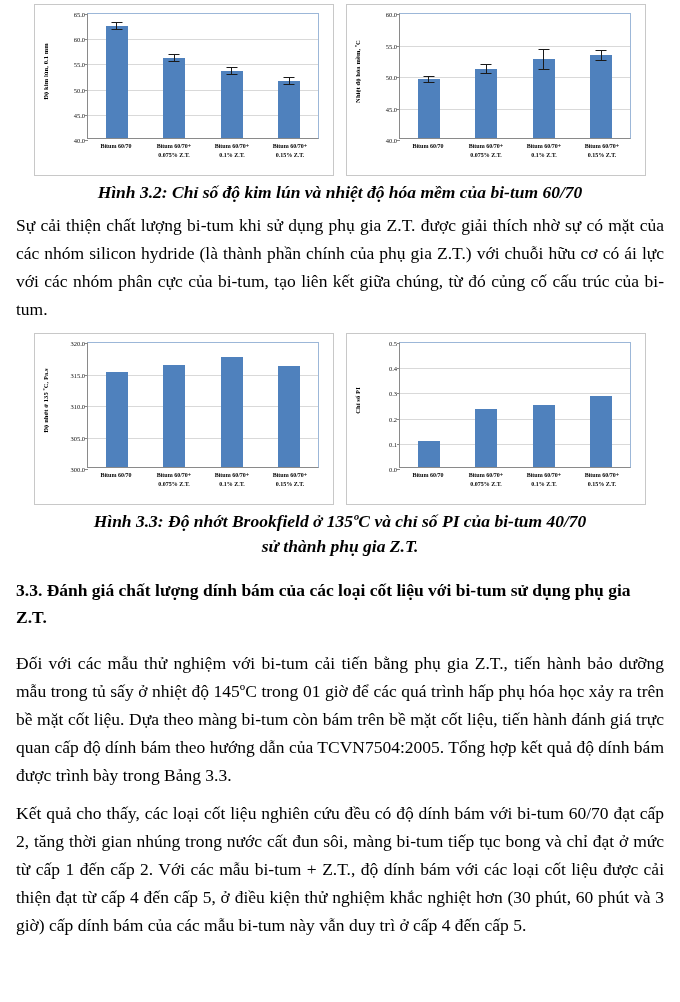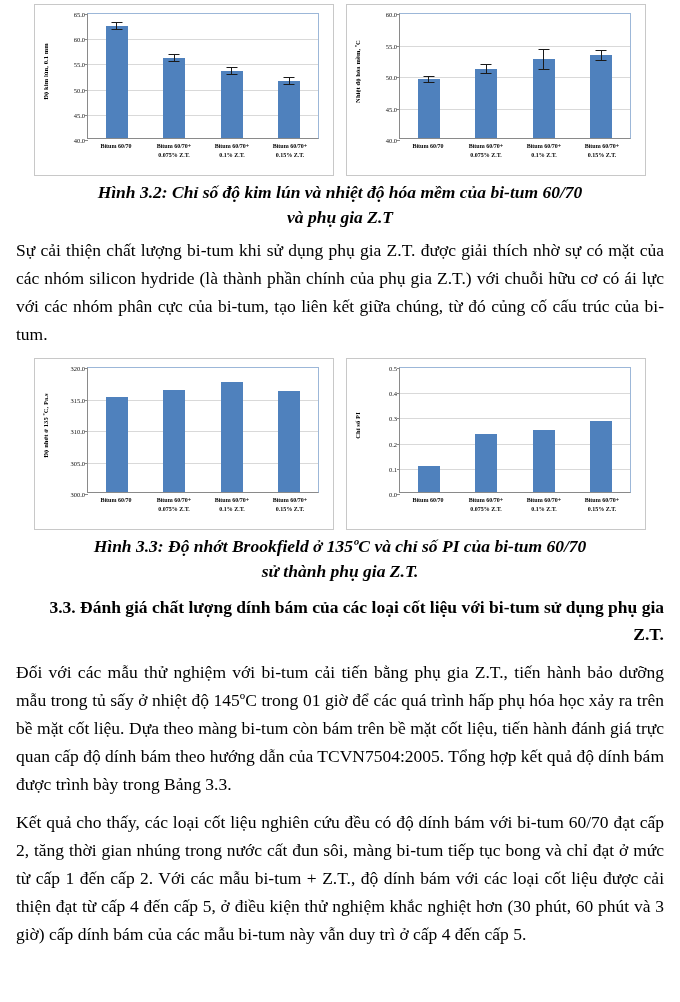--- a/index.html
+++ b/index.html
@@ -59,22 +59,22 @@
   .caption{
     text-align:center;font-weight:bold;font-style:italic;
     font-size:17.5px;line-height:25px;margin:4px 18px 0 18px;
   }
   .para{
     text-align:justify;font-size:17.5px;line-height:28px;
     margin:0 16px;text-indent:0;
   }
   .para.just{ text-align:justify; text-align-last:left; }
   .heading{
-    font-weight:bold;font-size:17.5px;line-height:27px;margin:4px 16px;
-    text-align:right;
+    font-weight:bold;font-size:17.5px;line-height:27px;margin:12px 16px;
+    text-align:left;
   }
   .spacer-10{height:10px;}
   .spacer-6{height:6px;}
 </style>
 </head>
 <body>
 
 <div class="page">
 
   <div class="chart-row" style="padding-top:4px;">
@@ -232,21 +232,20 @@
               <div>Bitum 60/70+</div>
               <div>0.15% Z.T.</div>
             </div>
           </div>
         </div>
     </div>
   </div>
 
   <div class="caption">
     <div>Hình 3.2: Chỉ số độ kim lún và nhiệt độ hóa mềm của bi-tum 60/70</div>
-    <div>và phụ gia Z.T</div>
   </div>
 
   <div class="spacer-6"></div>
 
   <div class="para just">Sự cải thiện chất lượng bi-tum khi sử dụng phụ gia Z.T. được giải thích nhờ sự có mặt của các nhóm silicon hydride (là thành phần chính của phụ gia Z.T.) với chuỗi hữu cơ có ái lực với các nhóm phân cực của bi-tum, tạo liên kết giữa chúng, từ đó củng cố cấu trúc của bi-tum.</div>
 
   <div class="spacer-10"></div>
 
   <div class="chart-row">
     <div class="chart-box">
@@ -354,21 +353,21 @@
             <div class="xlabel">
               <div>Bitum 60/70+</div>
               <div>0.15% Z.T.</div>
             </div>
           </div>
         </div>
     </div>
   </div>
 
   <div class="caption">
-    <div>Hình 3.3: Độ nhớt Brookfield ở 135ºC và chỉ số PI của bi-tum 60/70</div>
+    <div>Hình 3.3: Độ nhớt Brookfield ở 135ºC và chỉ số PI của bi-tum 40/70</div>
     <div>sử thành phụ gia Z.T.</div>
   </div>
 
   <div class="spacer-6"></div>
 
   <div class="heading">3.3. Đánh giá chất lượng dính bám của các loại cốt liệu với bi-tum sử dụng phụ gia Z.T.</div>
 
   <div class="spacer-6"></div>
 
   <div class="para just">Đối với các mẫu thử nghiệm với bi-tum cải tiến bằng phụ gia Z.T., tiến hành bảo dưỡng mẫu trong tủ sấy ở nhiệt độ 145ºC trong 01 giờ để các quá trình hấp phụ hóa học xảy ra trên bề mặt cốt liệu. Dựa theo màng bi-tum còn bám trên bề mặt cốt liệu, tiến hành đánh giá trực quan cấp độ dính bám theo hướng dẫn của TCVN7504:2005. Tổng hợp kết quả độ dính bám được trình bày trong Bảng 3.3.</div>

